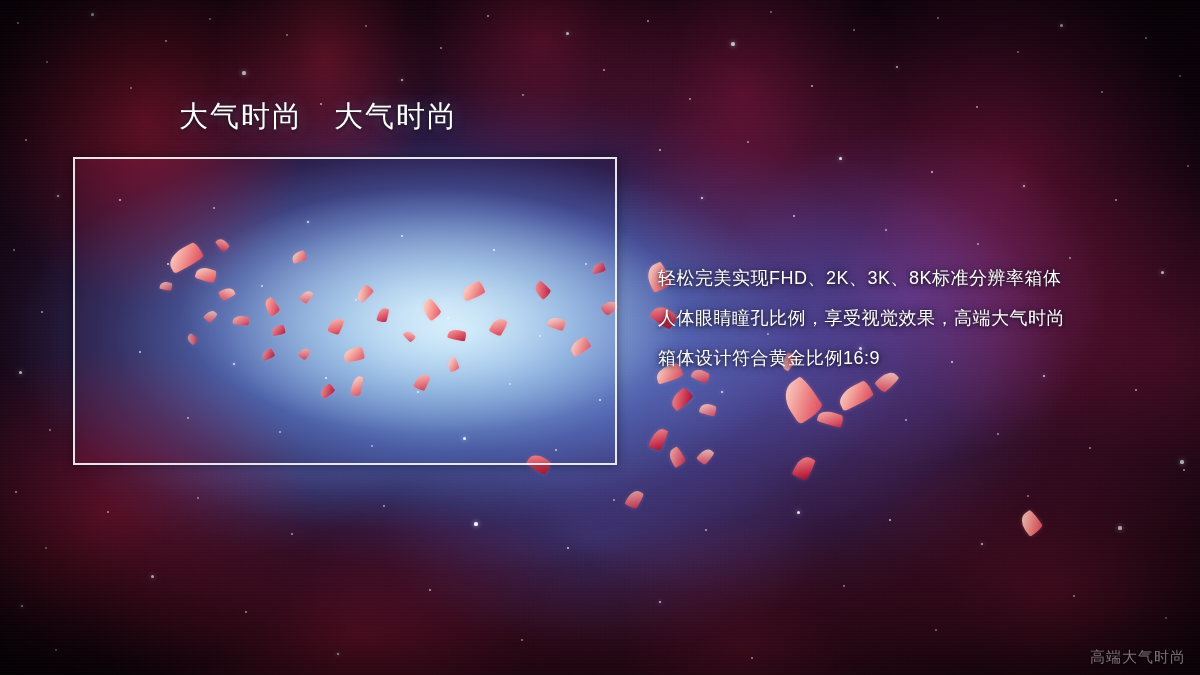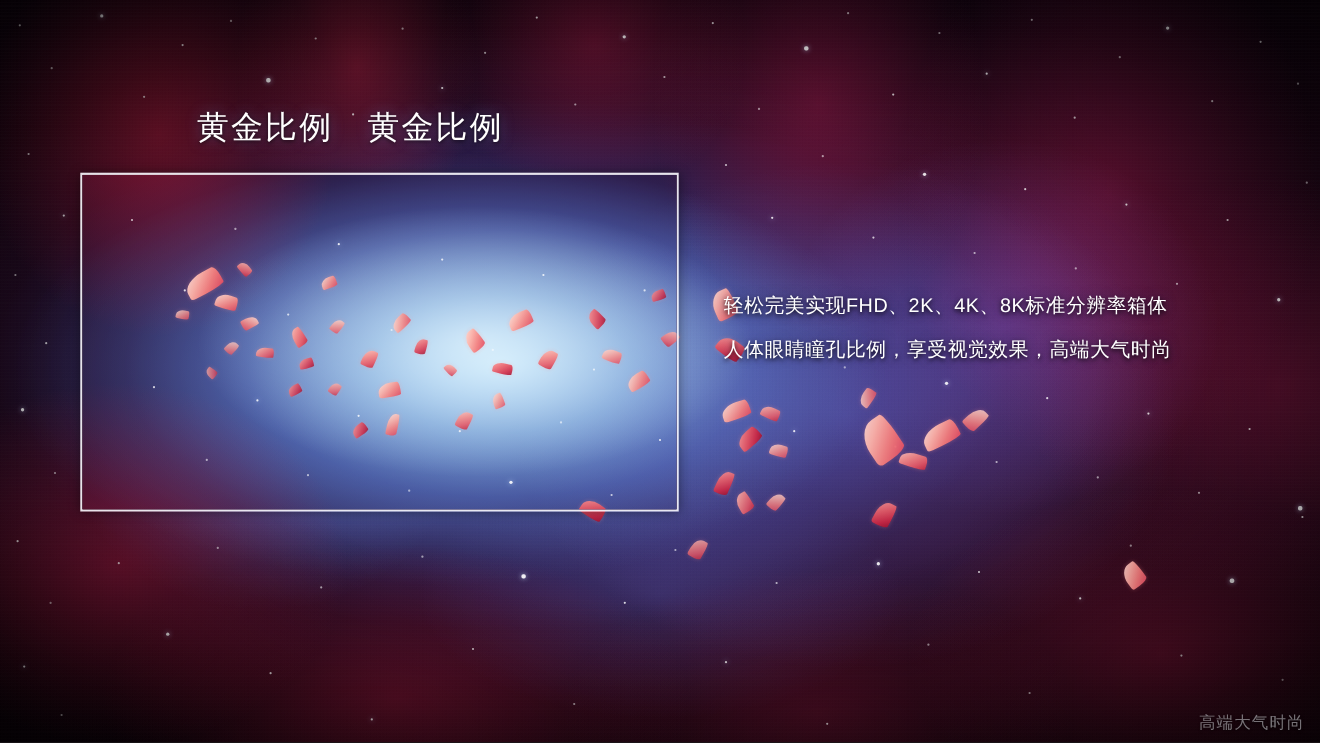--- a/index.html
+++ b/index.html
@@ -322,21 +322,21 @@
       <div class="petal" style="left: 780px; top: 356px; width: 17px; height: 11px; opacity: 0.84; background: linear-gradient(140deg, rgb(255, 226, 220) 0%, rgb(255, 179, 168) 34%, rgb(245, 125, 124) 66%, rgb(226, 72, 95) 100%); transform: rotate(-54deg);"></div>
       <div class="petal" style="left: 786px; top: 380px; width: 30px; height: 40px; opacity: 0.94; background: linear-gradient(140deg, rgb(255, 226, 220) 0%, rgb(255, 179, 168) 34%, rgb(245, 125, 124) 66%, rgb(226, 72, 95) 100%); transform: rotate(-34deg);"></div>
       <div class="petal" style="left: 818px; top: 412px; width: 25px; height: 13px; opacity: 0.9; background: linear-gradient(140deg, rgb(255, 201, 194) 0%, rgb(250, 143, 138) 36%, rgb(234, 90, 102) 70%, rgb(201, 40, 63) 100%); transform: rotate(18deg);"></div>
       <div class="petal" style="left: 838px; top: 386px; width: 34px; height: 19px; opacity: 0.94; background: linear-gradient(140deg, rgb(255, 226, 220) 0%, rgb(255, 179, 168) 34%, rgb(245, 125, 124) 66%, rgb(226, 72, 95) 100%); transform: rotate(-26deg);"></div>
       <div class="petal" style="left: 880px; top: 370px; width: 14px; height: 22px; opacity: 0.86; background: linear-gradient(140deg, rgb(255, 226, 220) 0%, rgb(255, 179, 168) 34%, rgb(245, 125, 124) 66%, rgb(226, 72, 95) 100%); transform: rotate(48deg);"></div>
       <div class="petal" style="left: 796px; top: 456px; width: 16px; height: 23px; opacity: 0.88; background: linear-gradient(140deg, rgb(255, 159, 155) 0%, rgb(238, 93, 102) 40%, rgb(210, 39, 66) 74%, rgb(158, 15, 44) 100%); transform: rotate(28deg);"></div>
       <div class="petal" style="left: 1022px; top: 512px; width: 17px; height: 22px; opacity: 0.86; background: linear-gradient(140deg, rgb(255, 226, 220) 0%, rgb(255, 179, 168) 34%, rgb(245, 125, 124) 66%, rgb(226, 72, 95) 100%); transform: rotate(-36deg);"></div>
       <div class="petal" style="left: 628px; top: 490px; width: 13px; height: 18px; opacity: 0.8; background: linear-gradient(140deg, rgb(255, 201, 194) 0%, rgb(250, 143, 138) 36%, rgb(234, 90, 102) 70%, rgb(201, 40, 63) 100%); transform: rotate(30deg);"></div>
     </div>
 
-  <div id="title">黄金比例　黄金比例</div>
+  <div id="title">大气时尚　大气时尚</div>
 
   <div id="photo-frame">
     <div id="photo-inner">
       <div class="bg-layer" style="background:
              radial-gradient(ellipse 62% 58% at 38% 49%, rgba(170,210,245,0.98) 0%, rgba(104,150,212,0.85) 16%, rgba(58,82,170,0.74) 31%, rgba(40,45,110,0.55) 46%, rgba(24,18,52,0.30) 62%, rgba(10,6,22,0.05) 78%),
              radial-gradient(ellipse 90% 70% at 52% 52%, rgba(126,42,100,0.55) 0%, rgba(92,24,66,0.40) 40%, rgba(30,8,26,0.10) 75%),
              linear-gradient(180deg, #140312 0%, #1b0513 22%, #16040f 55%, #13030d 80%, #0e020a 100%);"></div>
       <div class="bg-layer" style="background:
              radial-gradient(ellipse 20% 40% at 12% 18%, rgba(178,28,58,0.62) 0%, rgba(178,28,58,0) 68%),
              radial-gradient(ellipse 18% 44% at 62% 14%, rgba(150,26,70,0.55) 0%, rgba(150,26,70,0) 70%),
@@ -404,19 +404,20 @@
           <div class="petal" style="left: 416px; top: 374px; width: 12px; height: 16px; opacity: 0.86; background: linear-gradient(140deg, rgb(255, 201, 194) 0%, rgb(250, 143, 138) 36%, rgb(234, 90, 102) 70%, rgb(201, 40, 63) 100%); transform: rotate(28deg);"></div>
           <div class="petal" style="left: 448px; top: 358px; width: 10px; height: 13px; opacity: 0.82; background: linear-gradient(140deg, rgb(255, 226, 220) 0%, rgb(255, 179, 168) 34%, rgb(245, 125, 124) 66%, rgb(226, 72, 95) 100%); transform: rotate(-20deg);"></div>
           <div class="petal" style="left: 206px; top: 310px; width: 9px; height: 12px; opacity: 0.78; background: linear-gradient(140deg, rgb(255, 226, 220) 0%, rgb(255, 179, 168) 34%, rgb(245, 125, 124) 66%, rgb(226, 72, 95) 100%); transform: rotate(44deg);"></div>
           <div class="petal" style="left: 188px; top: 334px; width: 8px; height: 10px; opacity: 0.74; background: linear-gradient(140deg, rgb(255, 201, 194) 0%, rgb(250, 143, 138) 36%, rgb(234, 90, 102) 70%, rgb(201, 40, 63) 100%); transform: rotate(-50deg);"></div>
           <div class="petal" style="left: 528px; top: 456px; width: 22px; height: 15px; opacity: 0.9; background: linear-gradient(140deg, rgb(255, 159, 155) 0%, rgb(238, 93, 102) 40%, rgb(210, 39, 66) 74%, rgb(158, 15, 44) 100%); transform: rotate(34deg);"></div>
         </div>
     </div>
   </div>
 
   <div id="body-text">
-    <div class="body-line">轻松完美实现FHD、2K、4K、8K标准分辨率箱体</div>
+    <div class="body-line">轻松完美实现FHD、2K、3K、8K标准分辨率箱体</div>
     <div class="body-line">人体眼睛瞳孔比例，享受视觉效果，高端大气时尚</div>
+    <div class="body-line">箱体设计符合黄金比例16:9</div>
   </div>
 
   <div id="watermark">高端大气时尚</div>
 
 </div>
 
 </body></html>

